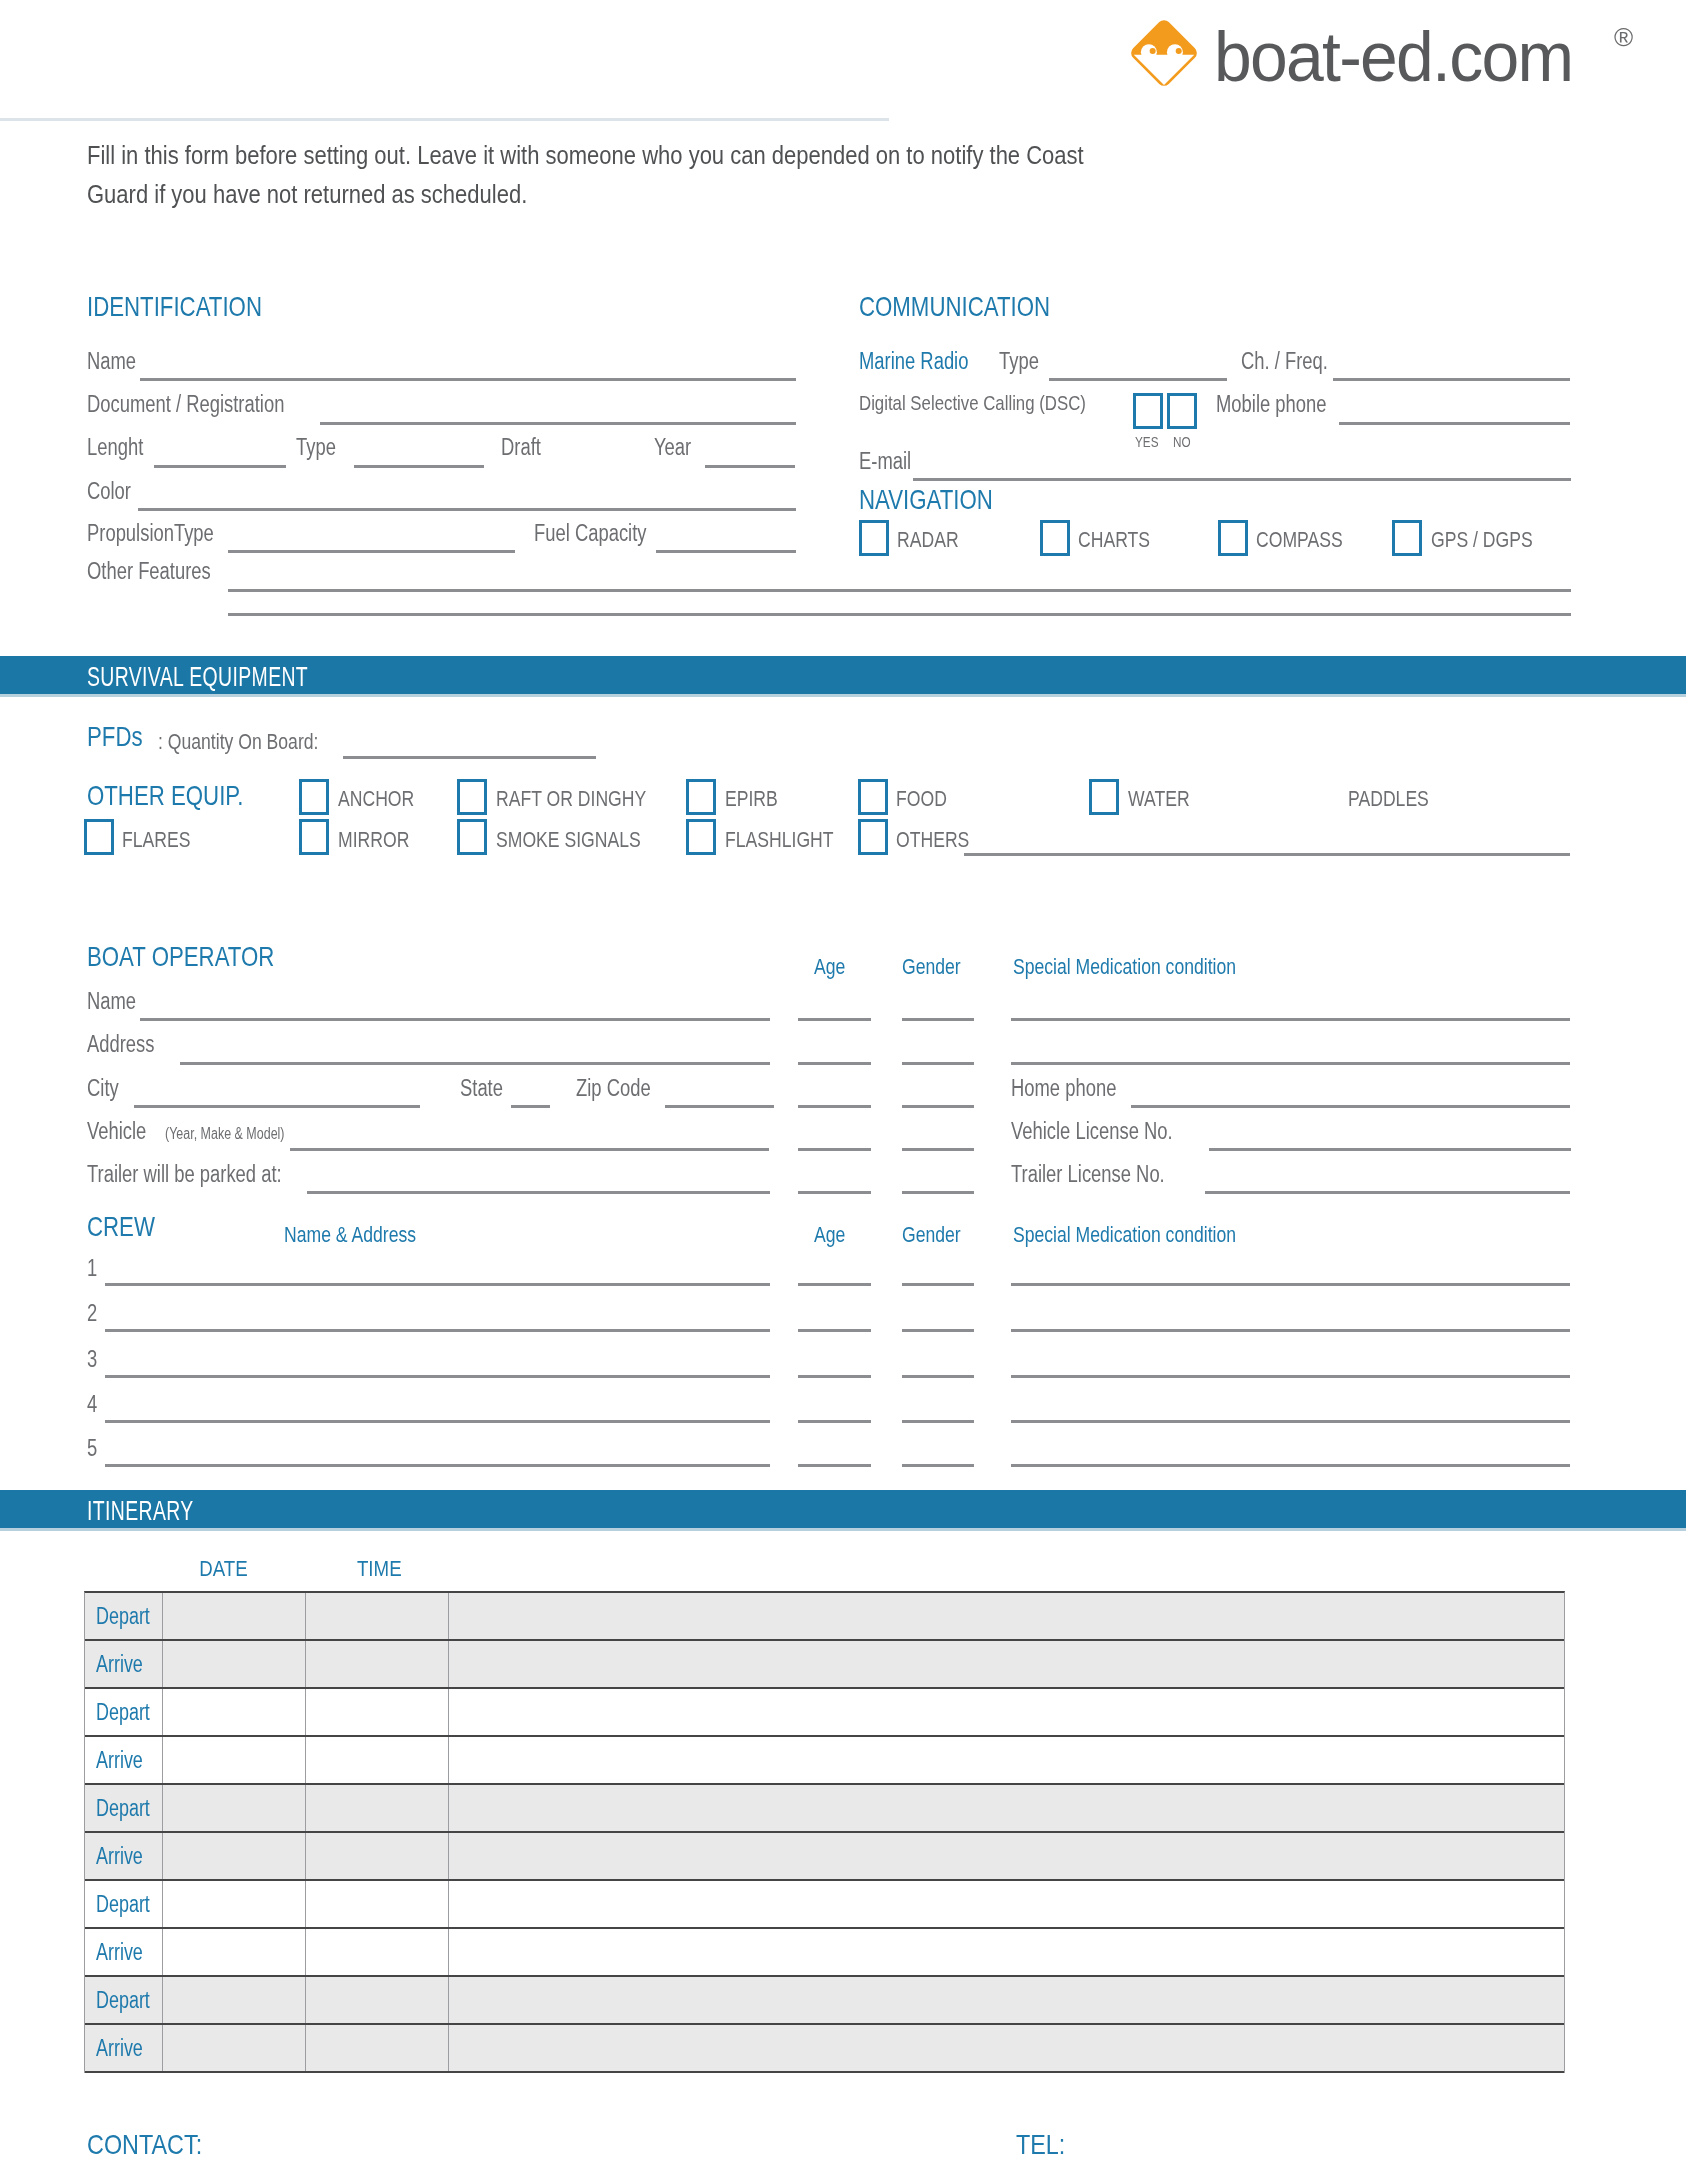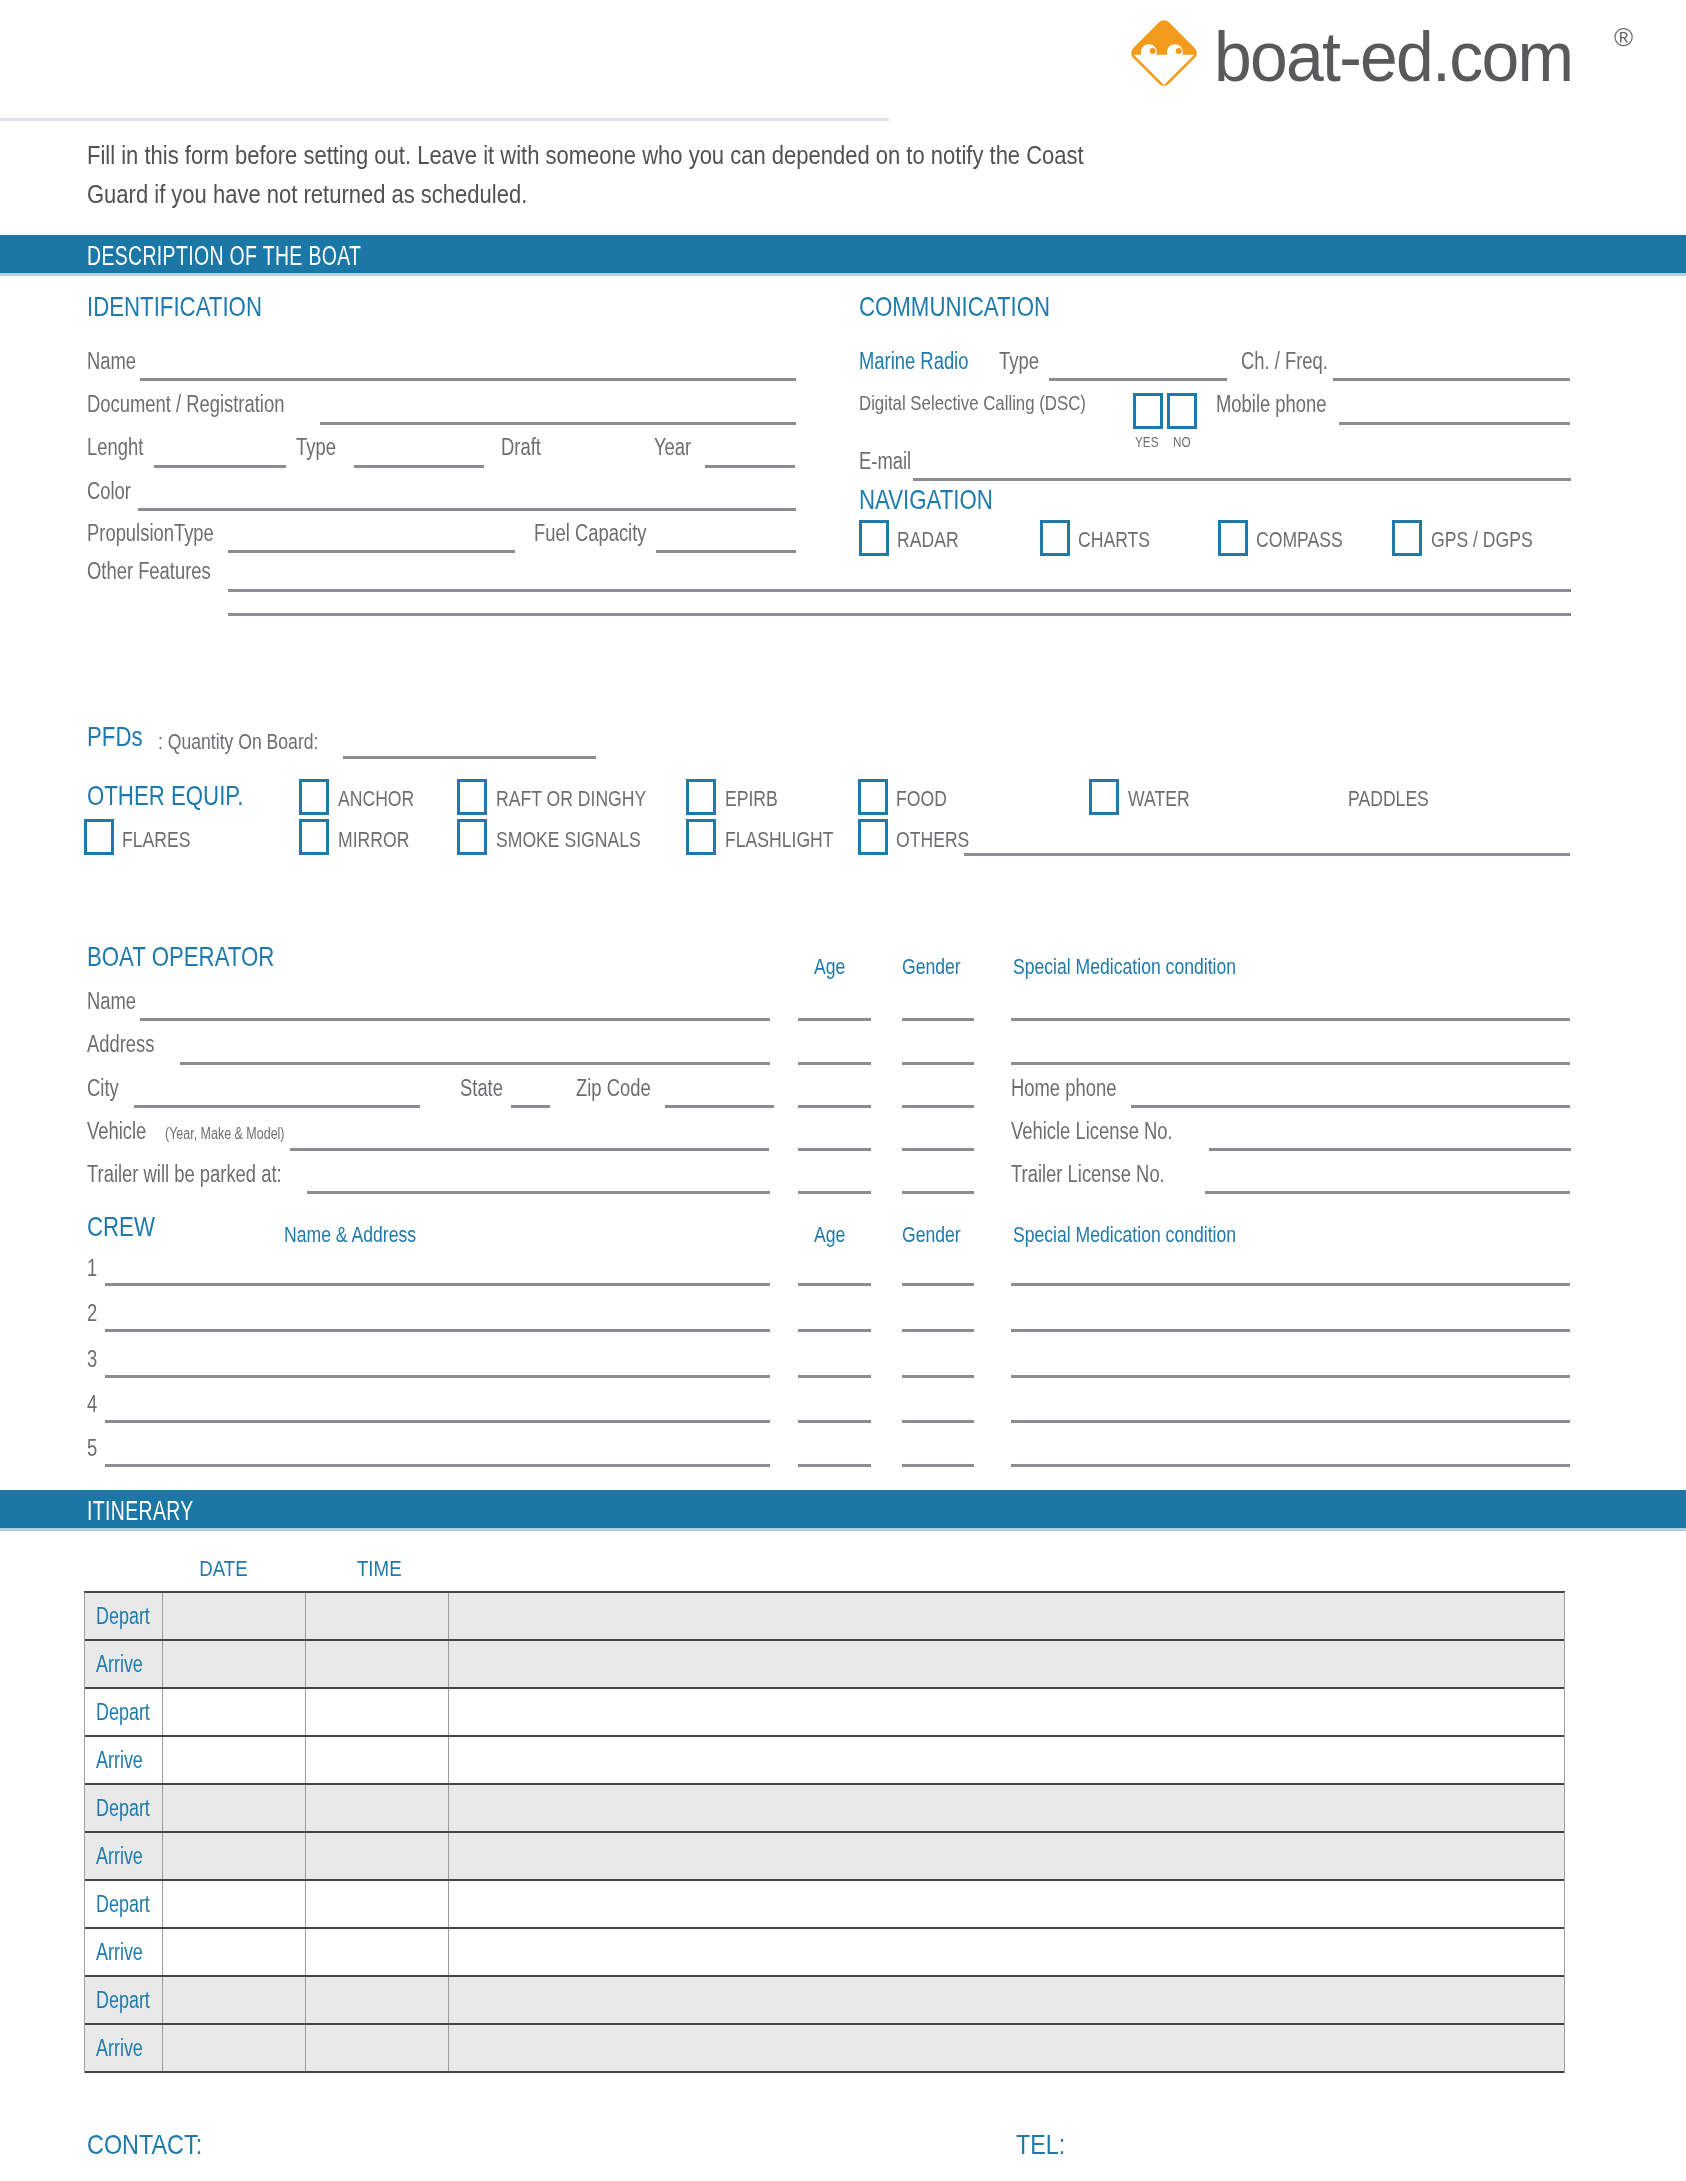--- a/index.html
+++ b/index.html
@@ -49,22 +49,22 @@
     <circle cx="63" cy="49" r="9.5" fill="#ffffff"></circle>
     <circle cx="36.5" cy="47.5" r="3.6" fill="#f39b1d"></circle>
     <circle cx="67.5" cy="47.5" r="3.6" fill="#f39b1d"></circle>
   </svg>
   <span class="logotext cx" style="--k:.97">boat-ed.com</span>
   <span class="reg">®</span>
 
   <div class="intro cx" style="top:141px;--k:.88">Fill in this form before setting out. Leave it with someone who you can depended on to notify the Coast</div>
   <div class="intro cx" style="top:180px;--k:.88">Guard if you have not returned as scheduled.</div>
 
-  <div class="bar" style="top:235px">
-    <span class="cx" style="--k:.72">DESCRIPTION OF THE BOAT</span>
+  <div class="bar" style="top:656px">
+    <span class="cx" style="--k:.72">SURVIVAL EQUIPMENT</span>
     </div>
   <div class="bar" style="top:1490px">
     <span class="cx" style="--k:.72">ITINERARY</span>
     </div>
 
   <span class="sh cx" style="left:87px;top:290px;--k:.78">IDENTIFICATION</span>
   <span class="lb cx" style="left:87px;top:347px">Name</span>
   <span class="lb cx" style="left:87px;top:390px">Document / Registration</span>
   <span class="lb cx" style="left:87px;top:433px">Lenght</span>
   <span class="lb cx" style="left:296px;top:433px">Type</span>

